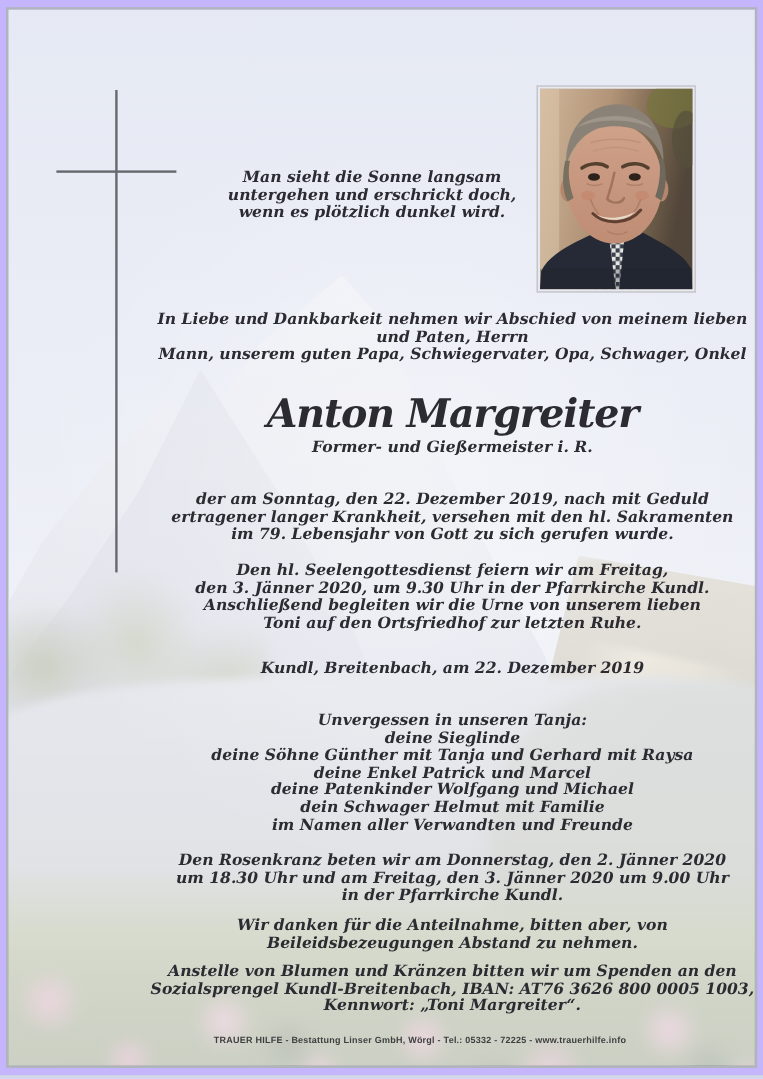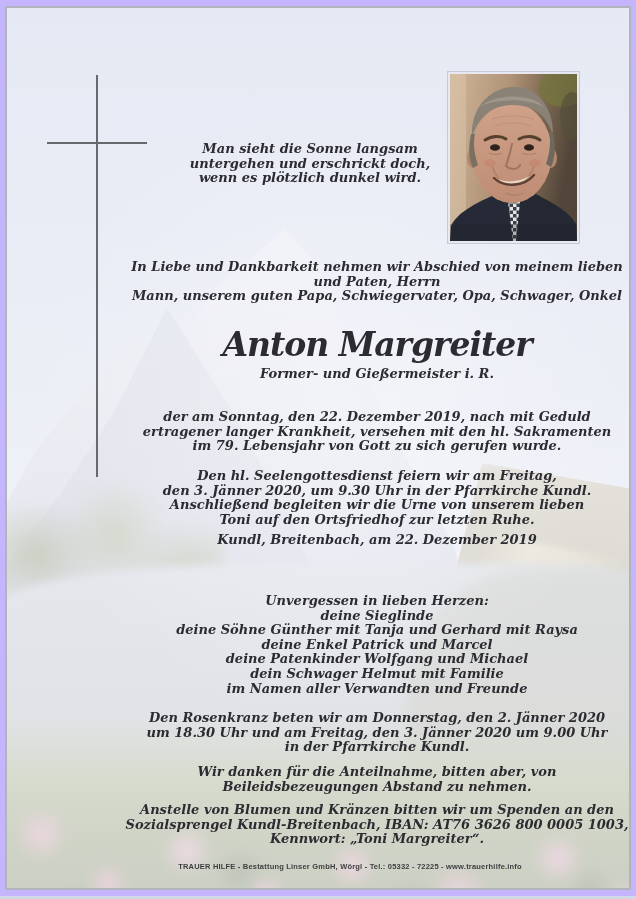--- a/index.html
+++ b/index.html
@@ -101,21 +101,21 @@
   .txt { font-style:italic; font-weight:bold; font-size:13px; line-height:14.5px; text-align:center; }
   .tl  { display:block; white-space:nowrap; }
 
   .quote    { left:140px; top:142px;  width:340px; }
   .intro    { left:120px; top:260px;  width:514px; }
   .name     { left:120px; top:324px;  width:514px; text-align:center; font-style:italic; font-weight:bold;
               font-size:33px; line-height:42px; letter-spacing:-1px; white-space:nowrap; }
   .subtitle { left:120px; top:367px;  width:514px; }
   .death    { left:120px; top:410px;  width:514px; }
   .service  { left:120px; top:469px;  width:514px; }
-  .dateline { left:120px; top:533px;  width:514px;text-align:center; }
+  .dateline { left:120px; top:551px;  width:514px;text-align:center; }
   .mourners { left:120px; top:594px;  width:514px; line-height:14.6px; }
   .rosary   { left:120px; top:711px;  width:514px; }
   .thanks   { left:120px; top:765px;  width:514px; }
   .donation { left:120px; top:803px;  width:514px; }
   .footer   {
     left:0; top:862px; width:636px; text-align:center;
     font-family:"Liberation Sans", sans-serif; font-weight:bold;
     font-size:7.5px; line-height:10px; letter-spacing:.2px;
     color:var(--c-footer,#3e3e40); white-space:nowrap;padding-left:32px;
   }
@@ -229,21 +229,21 @@
     <div class="txt service">
         <span class="tl">Den hl. Seelengottesdienst feiern wir am Freitag,</span>
         <span class="tl">den 3. Jänner 2020, um 9.30 Uhr in der Pfarrkirche Kundl.</span>
         <span class="tl">Anschließend begleiten wir die Urne von unserem lieben</span>
         <span class="tl">Toni auf den Ortsfriedhof zur letzten Ruhe.</span>
       </div>
 
     <div class="txt dateline">Kundl, Breitenbach,  am 22. Dezember 2019</div>
 
     <div class="txt mourners">
-        <span class="tl">Unvergessen in lieben Herzen:</span>
+        <span class="tl">Unvergessen in unseren Tanja:</span>
         <span class="tl">deine Sieglinde</span>
         <span class="tl">deine Söhne Günther mit Tanja und Gerhard mit Raysa</span>
         <span class="tl">deine Enkel Patrick und Marcel</span>
         <span class="tl">deine Patenkinder Wolfgang und Michael</span>
         <span class="tl">dein Schwager Helmut mit Familie</span>
         <span class="tl">im Namen aller Verwandten und Freunde</span>
       </div>
 
     <div class="txt rosary">
         <span class="tl">Den Rosenkranz beten wir am Donnerstag, den 2. Jänner 2020</span>

